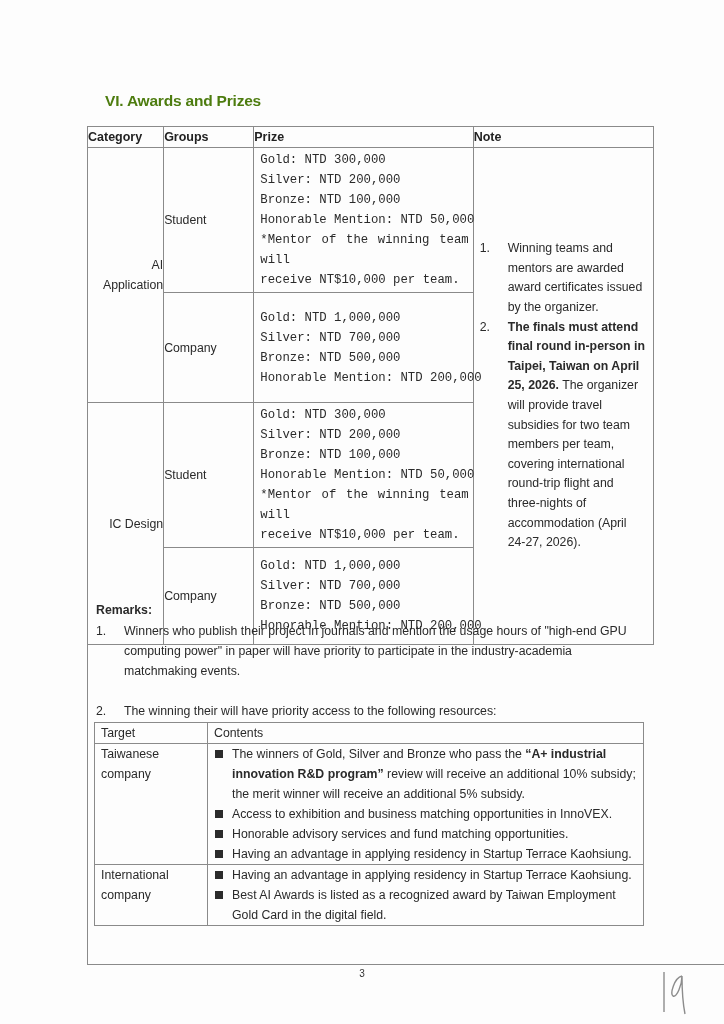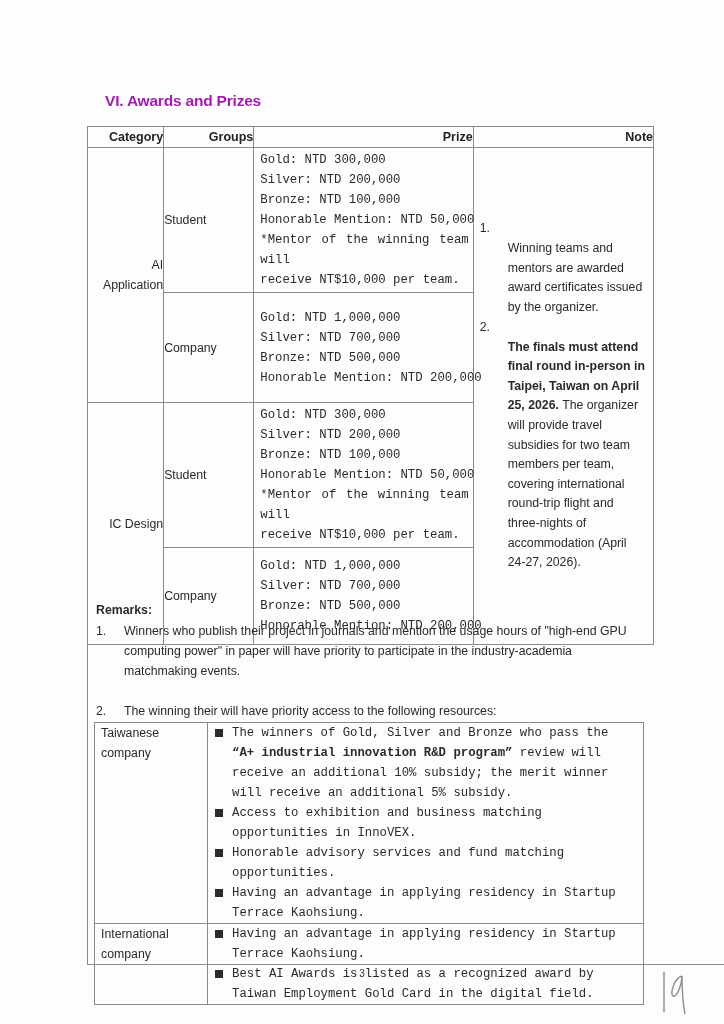--- a/index.html
+++ b/index.html
@@ -1,63 +1,63 @@
 <!DOCTYPE html>
 <html><head>
 <meta charset="utf-8">
 <style>
   html, body { margin: 0; padding: 0; }
   body {
     width: 724px; height: 1024px; background: #fdfdfd; position: relative; overflow: hidden;
     font-family: "Liberation Sans", "DejaVu Sans", sans-serif; color: #2a2a2a;
   }
   .page-title {
-    position: absolute; left: 105px; top: 92px; font-size: 15.5px; font-weight: bold; color: #a21caf; letter-spacing: -0.2px;
+    position: absolute; left: 105px; top: 92px; font-size: 15.5px; font-weight: bold; color: #4d7c0f; letter-spacing: -0.2px;
   }
   .awards-table {
     position: absolute; left: 87px; top: 126px; width: 567px; border-collapse: collapse; table-layout: fixed; font-size: 12.3px;
   }
   .awards-table td, .awards-table th {
     border: 1px solid #8a8a8a; padding: 0; vertical-align: middle;
   }
-  .awards-table th { height: 20px; font-weight: bold; text-align: right; font-size: 12.5px; color: #222; }
+  .awards-table th { height: 20px; font-weight: bold; text-align: left; font-size: 12.5px; color: #222; }
   .col-cat { width: 76px; }
   .col-grp { width: 90px; }
   .col-prize { width: 219px; }
   .col-note { width: 180px; }
   .cat-cell { padding-left: 6px !important; text-align: right; line-height: 20px; }
   .grp-cell { text-align: left; }
   .prize-cell { padding: 2px 4px 2px 6px !important; line-height: 20px; }
   .prize-line { display: block; white-space: nowrap; font-family: Liberation Mono, monospace; }
   .prize-line.justify { text-align: justify; text-align-last: justify; white-space: normal; }
   .note-cell { padding: 0 6px 0 6px !important; line-height: 19.6px; }
   .note-item { display: flex; }
   .note-num { width: 28px; flex: none; }
-  .note-text { flex: 1; margin-top: 20px; }
+  .note-text { flex: 1; }
   .bold { font-weight: bold; }
 
   .remarks-box {
     position: absolute; left: 87px; top: 594px; width: 682px; height: 371px; border: 1px solid #8a8a8a; border-top: none; box-sizing: border-box;
     font-size: 12.3px; line-height: 20px;
   }
   .remarks-title { position: absolute; left: 8px; top: 6px; font-weight: bold; }
   .remark-1 { position: absolute; left: 8px; top: 27px; width: 545px; display: flex; }
   .remark-2 { position: absolute; left: 8px; top: 107px; width: 545px; display: flex; }
   .r-num { width: 28px; flex: none; }
   .r-text { flex: 1; }
 
   .resources-table {
     position: absolute; left: 6px; top: 128px; width: 550px; border-collapse: collapse; table-layout: fixed; font-size: 12.3px; line-height: 20px;
   }
   .resources-table td { border: 1px solid #8a8a8a; vertical-align: top; padding: 0 6px; }
   .resources-table .t-col { width: 113px; }
   .bullet-item { display: flex; }
   .bullet { width: 18px; flex: none; position: relative; }
   .bullet::before { content: ""; position: absolute; left: 1px; top: 6px; width: 8px; height: 8px; background: #2b2b2b; }
-  .b-text { flex: 1; font-family: Liberation Mono, monospace; }
+  .b-text { flex: 1; }
 
   .page-number { position: absolute; left: 0; width: 724px; top: 968px; text-align: center; font-size: 10px; color: #333; }
   .handwritten { position: absolute; left: 660px; top: 968px; width: 30px; height: 50px; }
 </style>
 </head>
 <body>
 
 <div class="page-title">VI. Awards and Prizes</div>
 
 <table class="awards-table">
@@ -148,20 +148,24 @@
     <span class="r-num">2.</span>
     <span class="r-text">The winning their will have priority access to the following resources:</span>
   </div>
 
   <table class="resources-table">
     <colgroup>
         <col class="t-col">
         <col>
       </colgroup>
     <tbody>
+        <tr>
+      <td>Target</td>
+      <td>Contents</td>
+    </tr>
     <tr>
       <td>Taiwanese company</td>
       <td>
         <div class="bullet-item">
           <span class="bullet"></span>
           <span class="b-text"><span>The winners of Gold, Silver and Bronze who pass the </span><span class="bold">“A+ industrial innovation R&amp;D program”</span><span> review will receive an additional 10% subsidy; the merit winner will receive an additional 5% subsidy.</span></span>
         </div>
         <div class="bullet-item">
           <span class="bullet"></span>
           <span class="b-text">Access to exhibition and business matching opportunities in InnoVEX.</span>

